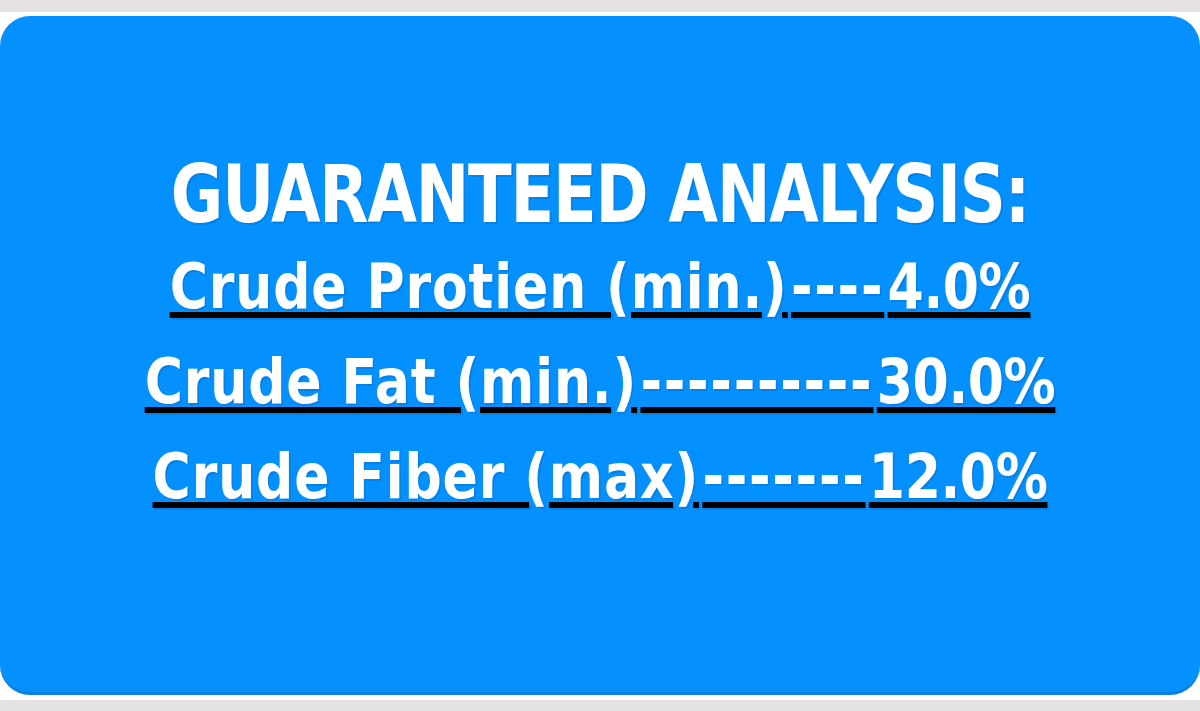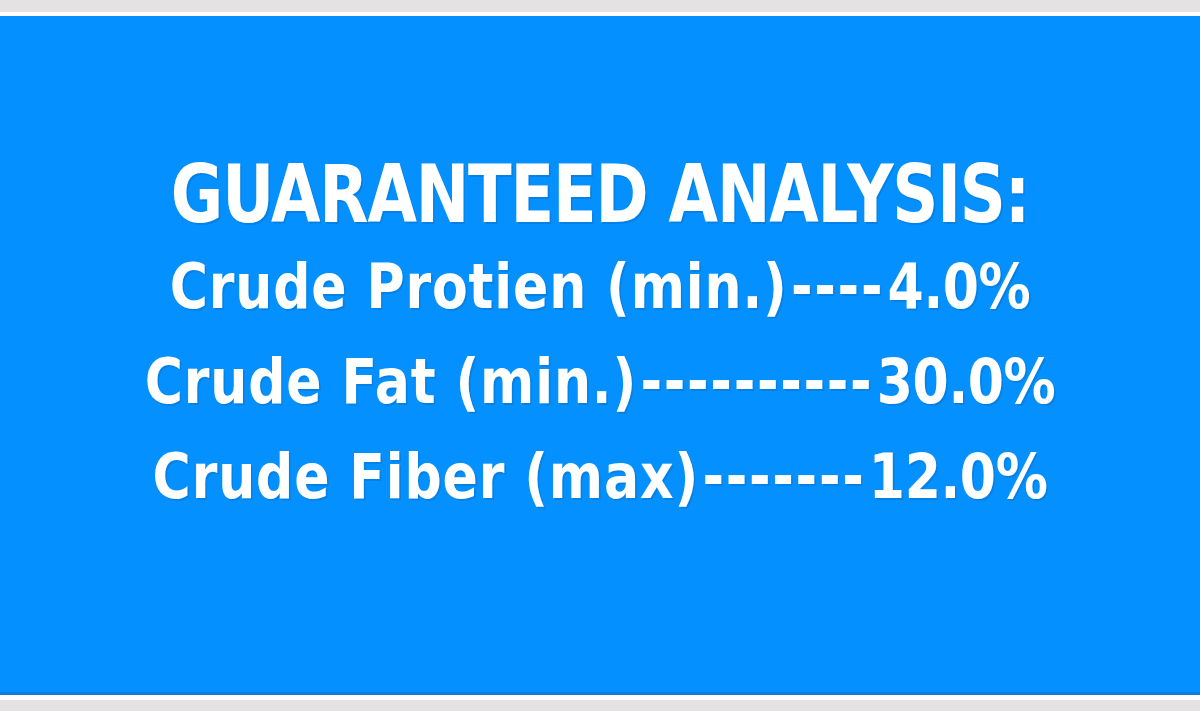--- a/index.html
+++ b/index.html
@@ -50,20 +50,21 @@
     flex: 1 1 auto;
     width: 100%;
     background: #0590ff;
     border-bottom: 3px solid #0b7fe0;
     box-sizing: border-box;
     display: flex;
     flex-direction: column;
     align-items: flex-end;
     justify-content: flex-start;
     position: relative;
+    border-radius: 30px;
   }
   .panel-inner {
     width: 100%;
     text-align: center;
     padding-top: 140px;
     box-sizing: border-box;
   }
   .heading {
     color: #ffffff;
     font-family: "DejaVu Sans", "Liberation Sans", sans-serif;
@@ -75,20 +76,21 @@
     transform-origin: center center;
     white-space: nowrap;
     text-shadow: 2px 2px 0 rgba(0,0,0,0.10);
     margin: 0 0 22px 0;
     -webkit-font-smoothing: antialiased;
   }
   .rows {
     display: block;
     margin: 0;
     padding: 0;
+    text-decoration: underline;
   }
   .row {
     color: #ffffff;
     font-family: "DejaVu Sans", "Liberation Sans", sans-serif;
     font-weight: 700;
     font-size: 62px;
     line-height: 1.0;
     letter-spacing: -0.5px;
     white-space: nowrap;
     transform: scaleX(0.84);

